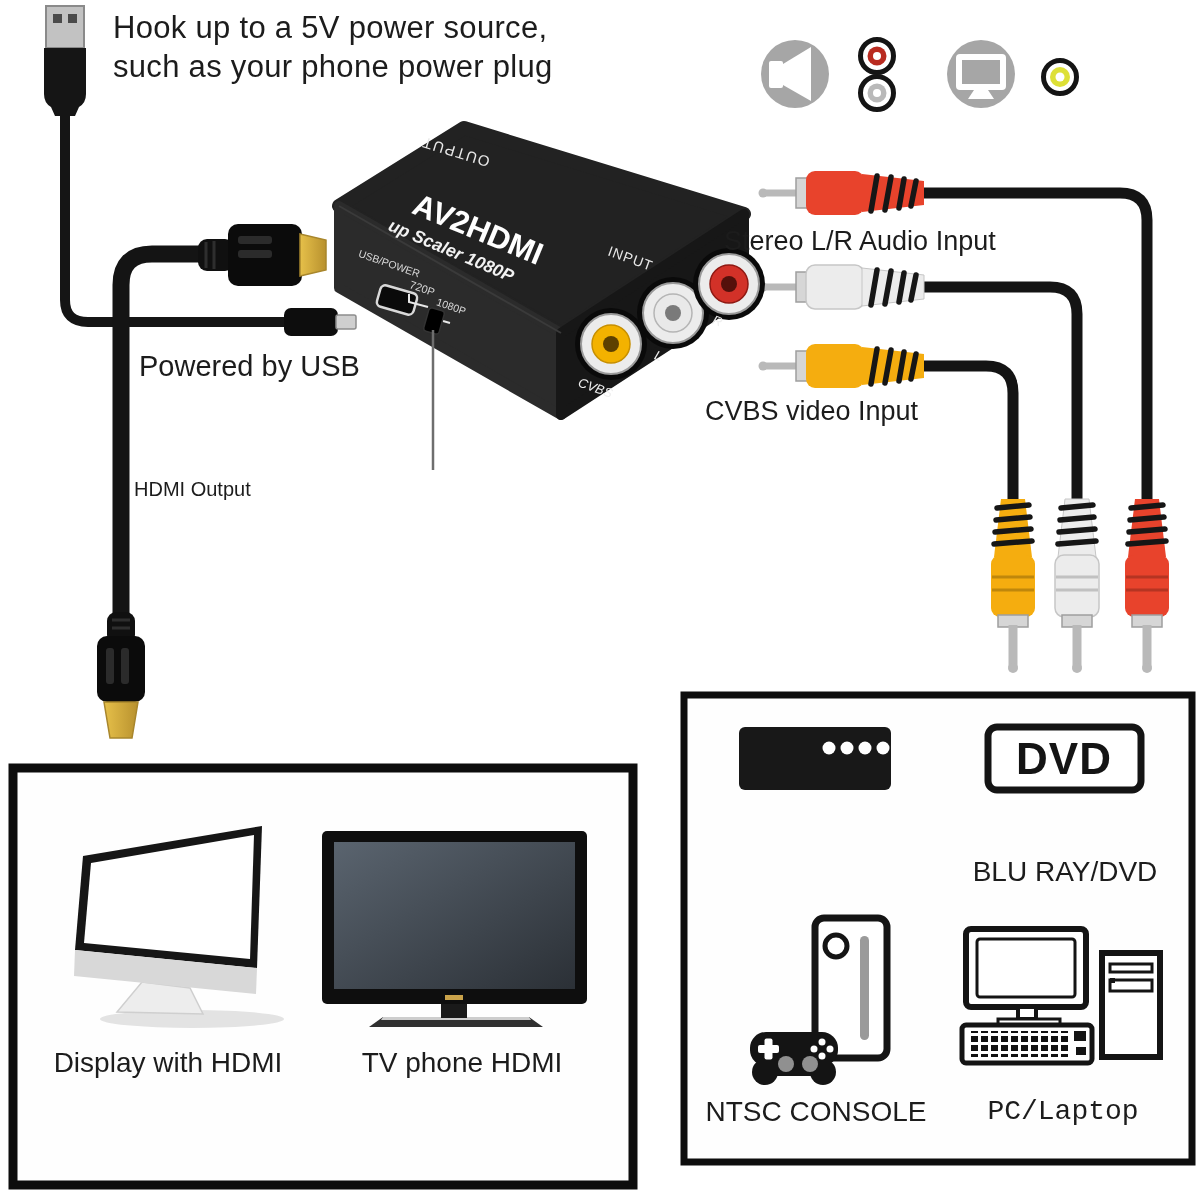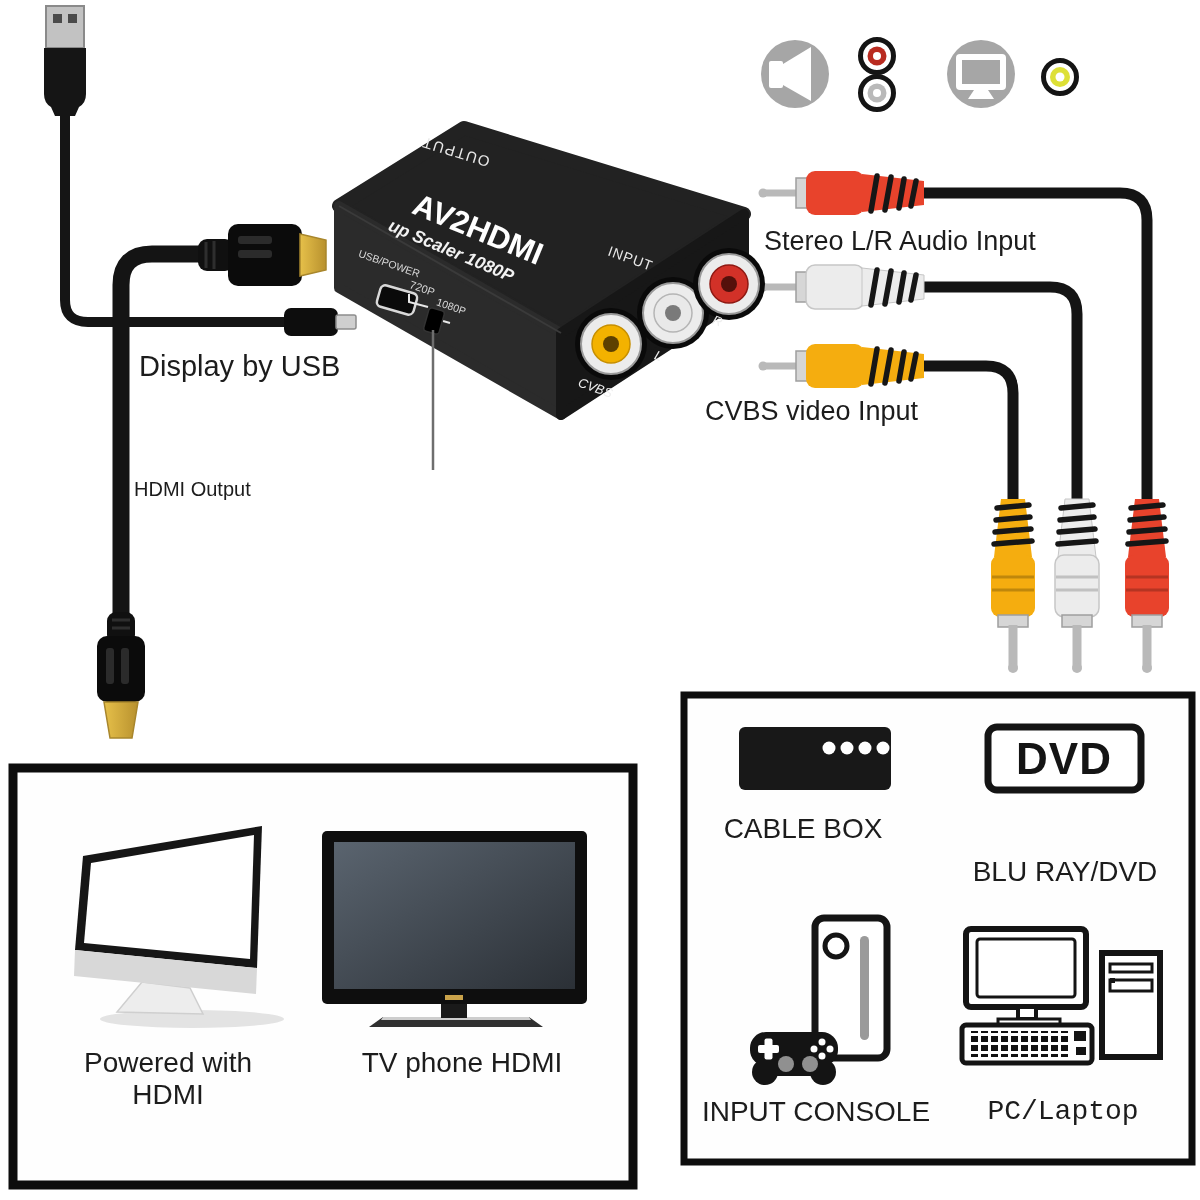--- a/index.html
+++ b/index.html
@@ -4,21 +4,21 @@
 <style>
   html,body{margin:0;padding:0;background:#ffffff;}
   .stage{position:relative;width:1200px;height:1200px;background:#ffffff;overflow:hidden;
          font-family:"Liberation Sans", sans-serif;}
   .stage svg{position:absolute;left:0;top:0;}
   .label{position:absolute;color:#1c1c1c;white-space:nowrap;}
   .note{left:113px;top:8px;font-size:31px;line-height:39px;letter-spacing:.3px;}
   .lbl-powered{left:139px;top:350px;font-size:29px;}
   .lbl-hdmiout{left:134px;top:478px;font-size:20px;}
   .lbl-ntsc{left:366px;top:478px;font-size:29px;}
-  .lbl-stereo{left:764px;top:226px;font-size:27px;}
+  .lbl-stereo{left:724px;top:226px;font-size:27px;}
   .lbl-cvbs{left:705px;top:396px;font-size:27px;}
   .caption{position:absolute;color:#1c1c1c;text-align:center;font-size:28px;}
   .cap-display{left:53px;top:1047px;width:230px;}
   .cap-tv{left:347px;top:1047px;width:230px;}
   .cap-cablebox{left:708px;top:813px;width:190px;}
   .cap-bluray{left:953px;top:856px;width:224px;}
   .cap-console{left:700px;top:1096px;width:232px;}
   .cap-pc{left:978px;top:1096px;width:170px;font-family:Liberation Mono, monospace;}
   svg text{font-family:"Liberation Sans", sans-serif;}
 </style>
@@ -298,24 +298,27 @@
     <rect x="968" y="1031" width="102" height="26" fill="url(#keys)"></rect>
     <rect x="1074" y="1031" width="12" height="10" fill="#141414"></rect>
     <rect x="1076" y="1047" width="10" height="8" fill="#141414"></rect>
     <rect x="1102" y="953" width="58" height="104" fill="#ffffff" stroke="#141414" stroke-width="6"></rect>
     <rect x="1110" y="964" width="42" height="8" fill="#ffffff" stroke="#141414" stroke-width="3"></rect>
     <rect x="1110" y="980" width="42" height="11" fill="#ffffff" stroke="#141414" stroke-width="3"></rect>
     <rect x="1110" y="978" width="5" height="5" fill="#141414"></rect>
   </g>
 </svg>
 
-<div class="label lbl-powered">Display by USB</div>
+<div class="label note">
+  <div>Hook up to a 5V power source,</div>
+  <div>such as your phone power plug</div>
+</div>
+<div class="label lbl-powered">Powered by USB</div>
 <div class="label lbl-hdmiout">HDMI Output</div>
 <div class="label lbl-stereo">Stereo L/R Audio Input</div>
 <div class="label lbl-cvbs">CVBS video Input</div>
 
-<div class="caption cap-display">Powered with HDMI</div>
+<div class="caption cap-display">Display with HDMI</div>
 <div class="caption cap-tv">TV phone HDMI</div>
-<div class="caption cap-cablebox">CABLE BOX</div>
 <div class="caption cap-bluray">BLU RAY/DVD</div>
-<div class="caption cap-console">INPUT CONSOLE</div>
+<div class="caption cap-console">NTSC CONSOLE</div>
 <div class="caption cap-pc">PC/Laptop</div>
 </div>
 
 </body></html>

